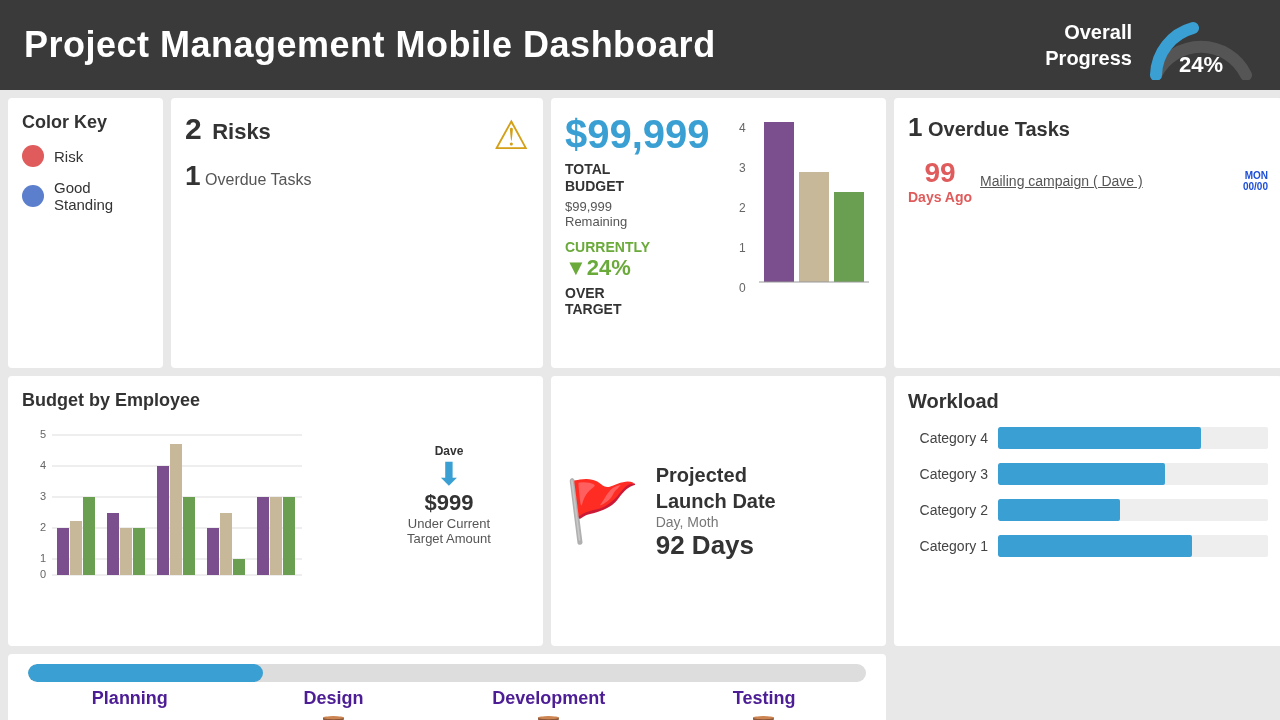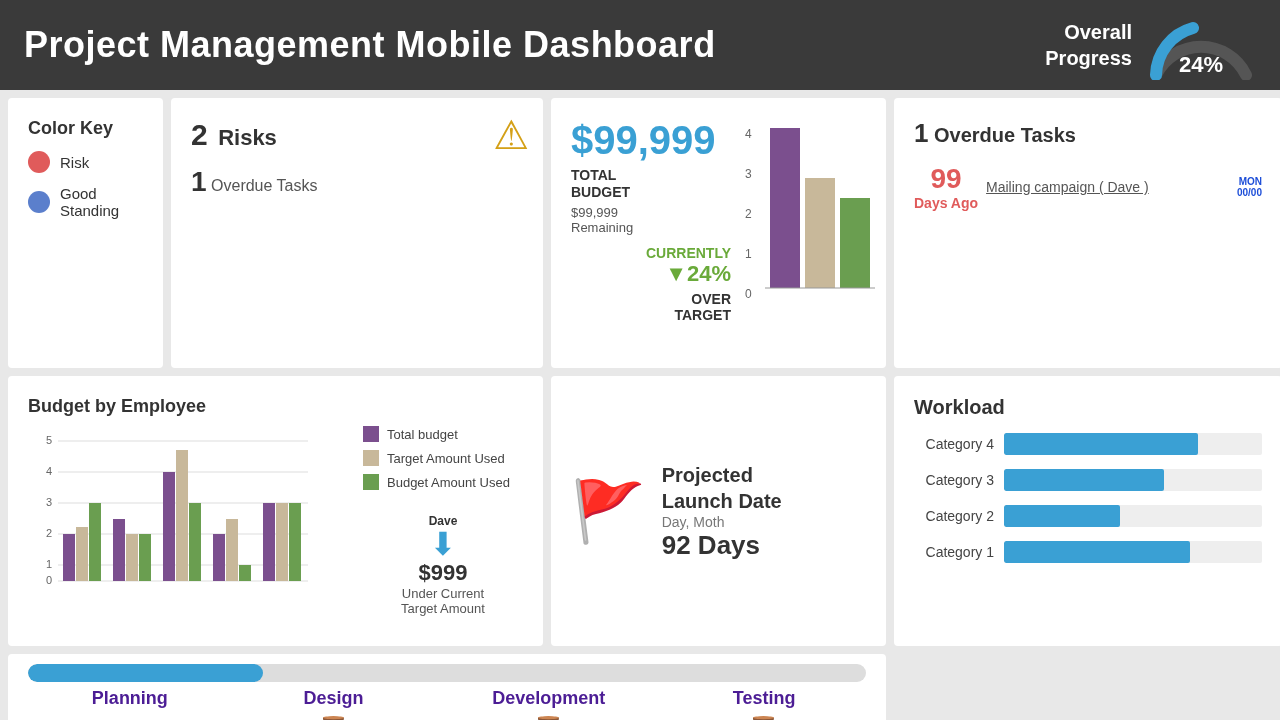--- a/index.html
+++ b/index.html
@@ -46,21 +46,21 @@
       left: 50%;
       transform: translateX(-50%);
       font-size: 22px;
       font-weight: 700;
       color: white;
     }
 
     .card {
       background: white;
       border-radius: 4px;
-      padding: 20px;
+      padding: 14px;
       position: relative;
     }
 
     .card-title { font-size: 18px; font-weight: 600; color: #333; margin-bottom: 12px; }
 
     .color-key-item { display: flex; align-items: center; gap: 10px; margin-bottom: 12px; }
     .dot { width: 22px; height: 22px; border-radius: 50%; flex-shrink: 0; }
     .dot-risk { background: #e05b5b; }
     .dot-good { background: #5b7fcc; }
     .key-label { font-size: 15px; color: #333; font-weight: 500; }
@@ -219,52 +219,38 @@
           <rect x="185" y="105" width="12" height="47" fill="#7b4f8e"></rect>
           <rect x="198" y="90" width="12" height="62" fill="#c8b89a"></rect>
           <rect x="211" y="136" width="12" height="16" fill="#6a9e50"></rect>
 
           <rect x="235" y="74" width="12" height="78" fill="#7b4f8e"></rect>
           <rect x="248" y="74" width="12" height="78" fill="#c8b89a"></rect>
           <rect x="261" y="74" width="12" height="78" fill="#6a9e50"></rect>
         </svg>
       </div>
       <div style="flex:0 0 160px; font-size:13px; color:#444; padding-top:30px;">
-        <div>
-          <div class="legend-item">
-            <div class="legend-box lb-purple"></div>
-            <span>Total budget</span>
-          </div>
-          <div class="legend-item">
-            <div class="legend-box lb-tan"></div>
-            <span>Target Amount Used</span>
-          </div>
-          <div class="legend-item">
-            <div class="legend-box lb-green"></div>
-            <span>Budget Amount Used</span>
-          </div>
-        </div>
         <div style="margin-top:24px; text-align:center;">
           <div style="font-size:12px; font-weight:600; color:#333;">Dave</div>
           <div style="color:#3aa0d4; font-size:32px; line-height:1;">⬇</div>
           <div style="font-size:22px; font-weight:700; color:#333;">$999</div>
           <div style="font-size:13px; color:#555;">Under Current</div>
           <div style="font-size:13px; color:#555;">Target Amount</div>
         </div>
       </div>
     </div>
   </div>
 
   <div class="card" style="grid-column:2; grid-row:1;">
     <div style="display:flex; gap:9px;">
       <div style="flex:0 0 160px;">
         <div class="budget-main-amount">$99,999</div>
         <div class="budget-main-label">TOTAL<br>BUDGET</div>
         <div class="budget-remaining"><span>$99,999</span><br><span>Remaining</span></div>
-        <div style="margin-top:0;text-align:right;">
+        <div style="margin-top:0;">
           <div class="currently-label">CURRENTLY</div>
           <div class="currently-pct">▼24%</div>
           <div class="over-target">OVER<br>TARGET</div>
         </div>
       </div>
       <div style="flex:1;">
         
         <svg viewBox="0 0 140 200" width="140" height="200">
           <text x="5" y="20" font-size="12" fill="#666">4</text>
           <text x="5" y="60" font-size="12" fill="#666">3</text>

